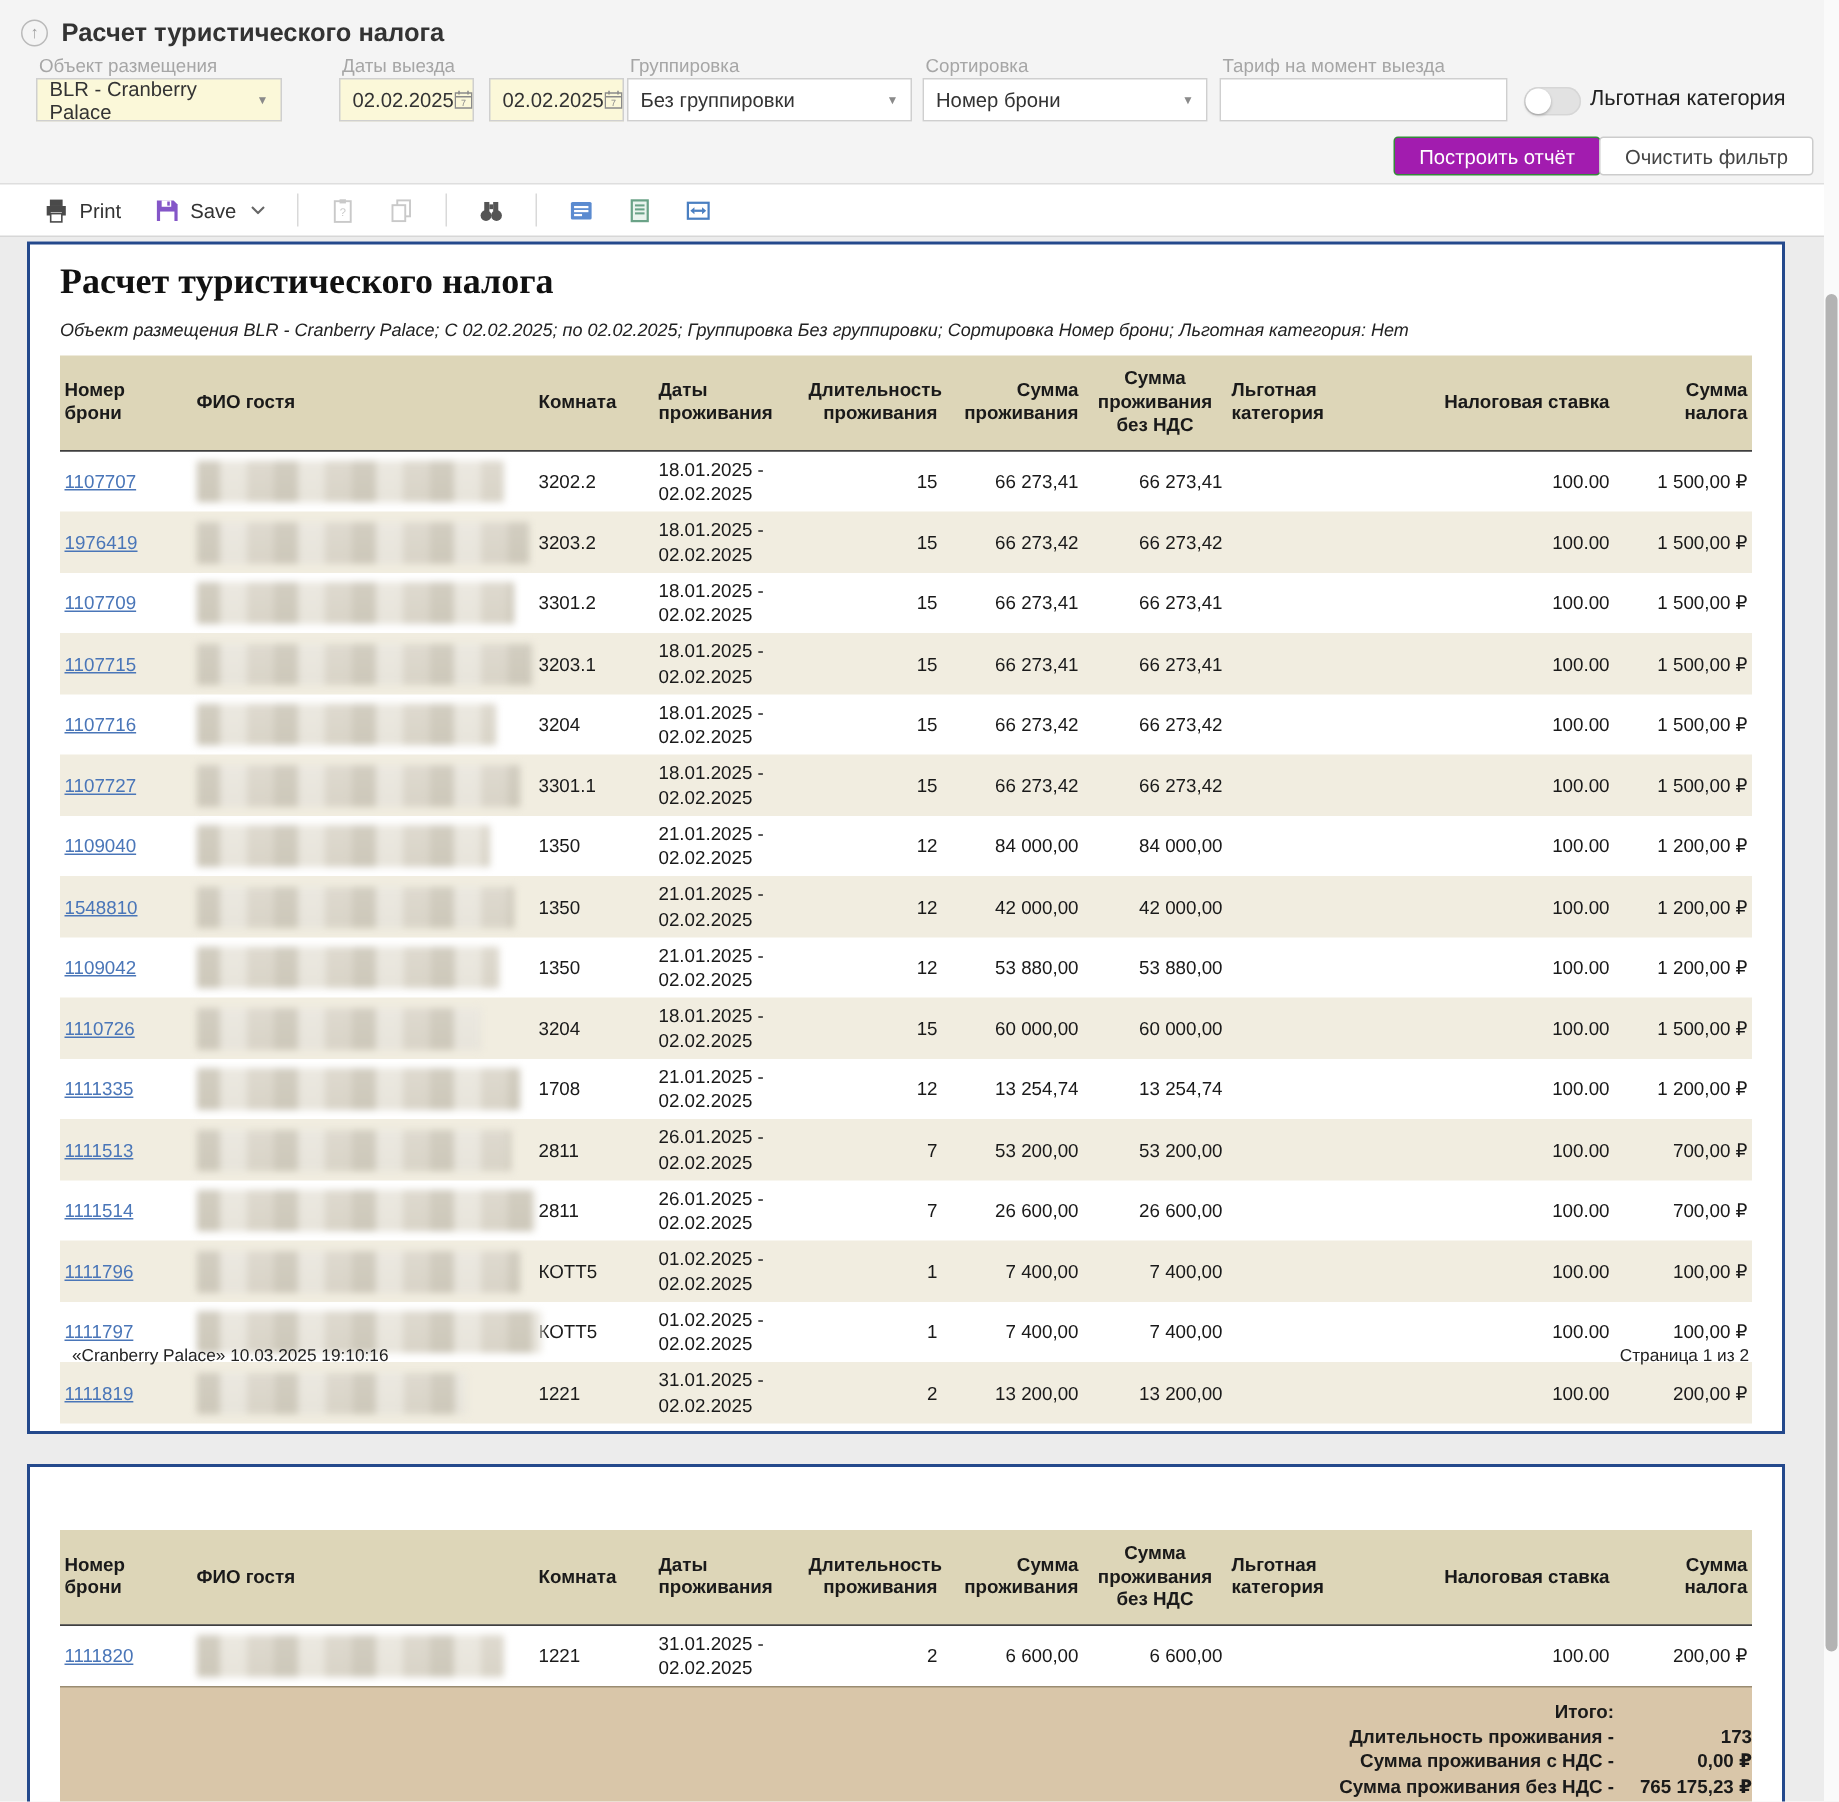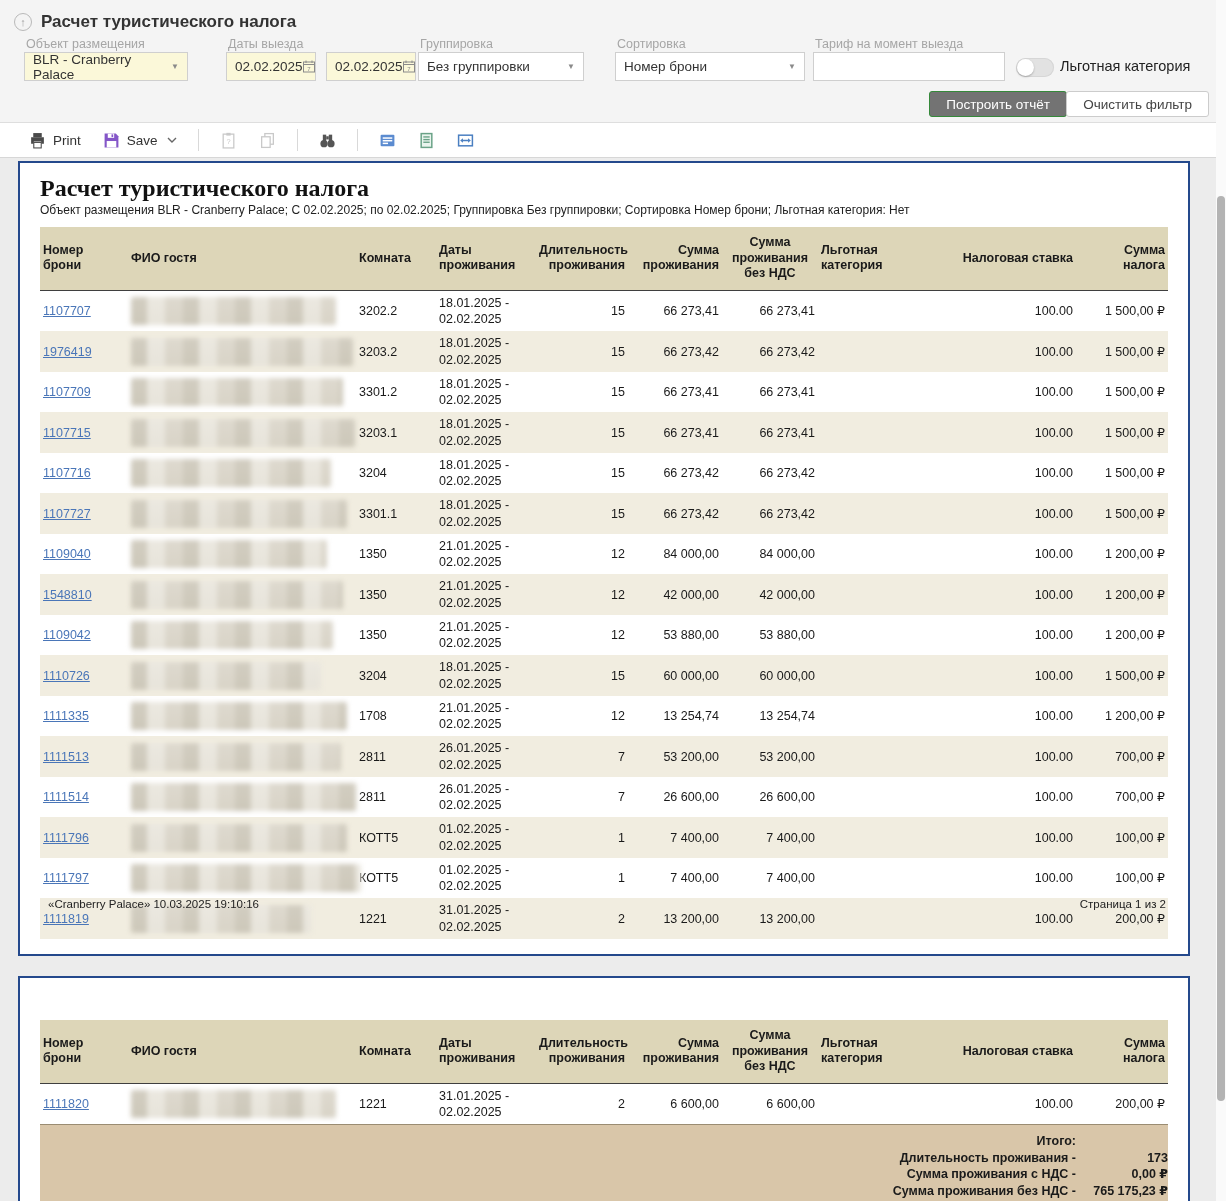--- a/index.html
+++ b/index.html
@@ -25,21 +25,21 @@
     background:#fff; font-size:13.5px; color:#333; padding:0 8px; font-family:inherit; }
 
   .toggle { position:absolute; left:1016px; top:24px; width:38px; height:19px; background:#e2e2e2;
     border-radius:10px; box-shadow:inset 0 0 0 1px #d6d6d6; cursor:pointer; }
   .toggle .knob { position:absolute; left:1px; top:1px; width:17px; height:17px; border-radius:50%;
     background:#fff; box-shadow:0 1px 2px rgba(0,0,0,.25); }
   .toggle-label { position:absolute; left:1060px; top:24px; font-size:14.5px; color:#222; }
 
   .btn { position:absolute; top:57px; height:26px; border-radius:3px; font-size:13.5px;
     padding:0 16px; cursor:pointer; font-family:inherit; }
-  .btn-green { right:159px; background:#737373; border:1px solid #35893a; color:#fff; }
+  .btn-green { right:159px; background:#a21caf; border:1px solid #35893a; color:#fff; }
   .btn-white { right:17px; background:#fff; border:1px solid #cccccc; color:#444; }
 
   
   .toolbar { height:36px; background:#fff; border-top:1px solid #dedede; border-bottom:1px solid #d7d7d7;
     display:flex; align-items:center; padding-left:20px; gap:4px; }
   .tbtn { display:flex; align-items:center; gap:7px; padding:4px 9px; font-size:13.5px; color:#333;
     cursor:pointer; background:none; border:none; font-family:inherit; }
   .tsep { width:1px; height:22px; background:#d9d9d9; margin:0 8px; }
   .ticon { width:17px; height:17px; display:block; }
   .chev { margin-left:2px; }
@@ -47,21 +47,21 @@
   
   .content { padding:3px 0 0 0; }
   .page { position:relative; margin-left:18px; width:1172px; background:#fff;
     border:2px solid #24498c; }
   .page1 { height:795px; }
   .page2 { margin-top:20px; height:400px; }
   .page-inner { padding:0 20px; }
 
   .rtitle { font-family:"Liberation Serif","DejaVu Serif",serif; font-weight:bold;
     font-size:24px; color:#111; margin-top:12px; }
-  .rsubtitle { font-size:12px; color:#222; margin-top:1px; }
+  .rsubtitle { font-size:12px; font-style:italic; color:#222; margin-top:11px; }
 
   table.report { border-collapse:collapse; table-layout:fixed; width:1128px; margin-top:10px;
     font-size:12.5px; color:#1a1a1a; }
   table.report thead th { background:#ddd6b8; font-weight:bold; vertical-align:middle;
     padding:8px 3px; border-bottom:1px solid #3f3f3f; line-height:1.25; }
   th.al, td.al { text-align:left; }
   th.ar, td.ar { text-align:right; }
   th.ac { text-align:center; }
   table.report td { padding:4px 3px; vertical-align:middle; line-height:1.3; }
   td.pad, th.pad { padding-left:7px; }
@@ -126,21 +126,21 @@
         <span>02.02.2025</span>
         <svg class="cal" width="12" height="13" viewBox="0 0 12 13">
           <rect x="0.5" y="2" width="11" height="10" fill="none" stroke="#8a8a8a"></rect>
           <line x1="0.5" y1="4.5" x2="11.5" y2="4.5" stroke="#8a8a8a"></line>
           <line x1="3" y1="0.5" x2="3" y2="3" stroke="#8a8a8a"></line>
           <line x1="9" y1="0.5" x2="9" y2="3" stroke="#8a8a8a"></line>
           <text x="6" y="10.5" font-size="6" fill="#8a8a8a" text-anchor="middle">7</text>
         </svg>
       </div>
 
-      <div class="field" style="left:418px;width:166px">
+      <div class="field" style="left:418px;width:190px">
         <span>Без группировки</span>
         <span class="caret">▼</span>
       </div>
 
       <div class="field" style="left:615px;width:190px">
         <span>Номер брони</span>
         <span class="caret">▼</span>
       </div>
 
       <input class="fieldinput" style="left: 813px; width: 192px;" value="">

